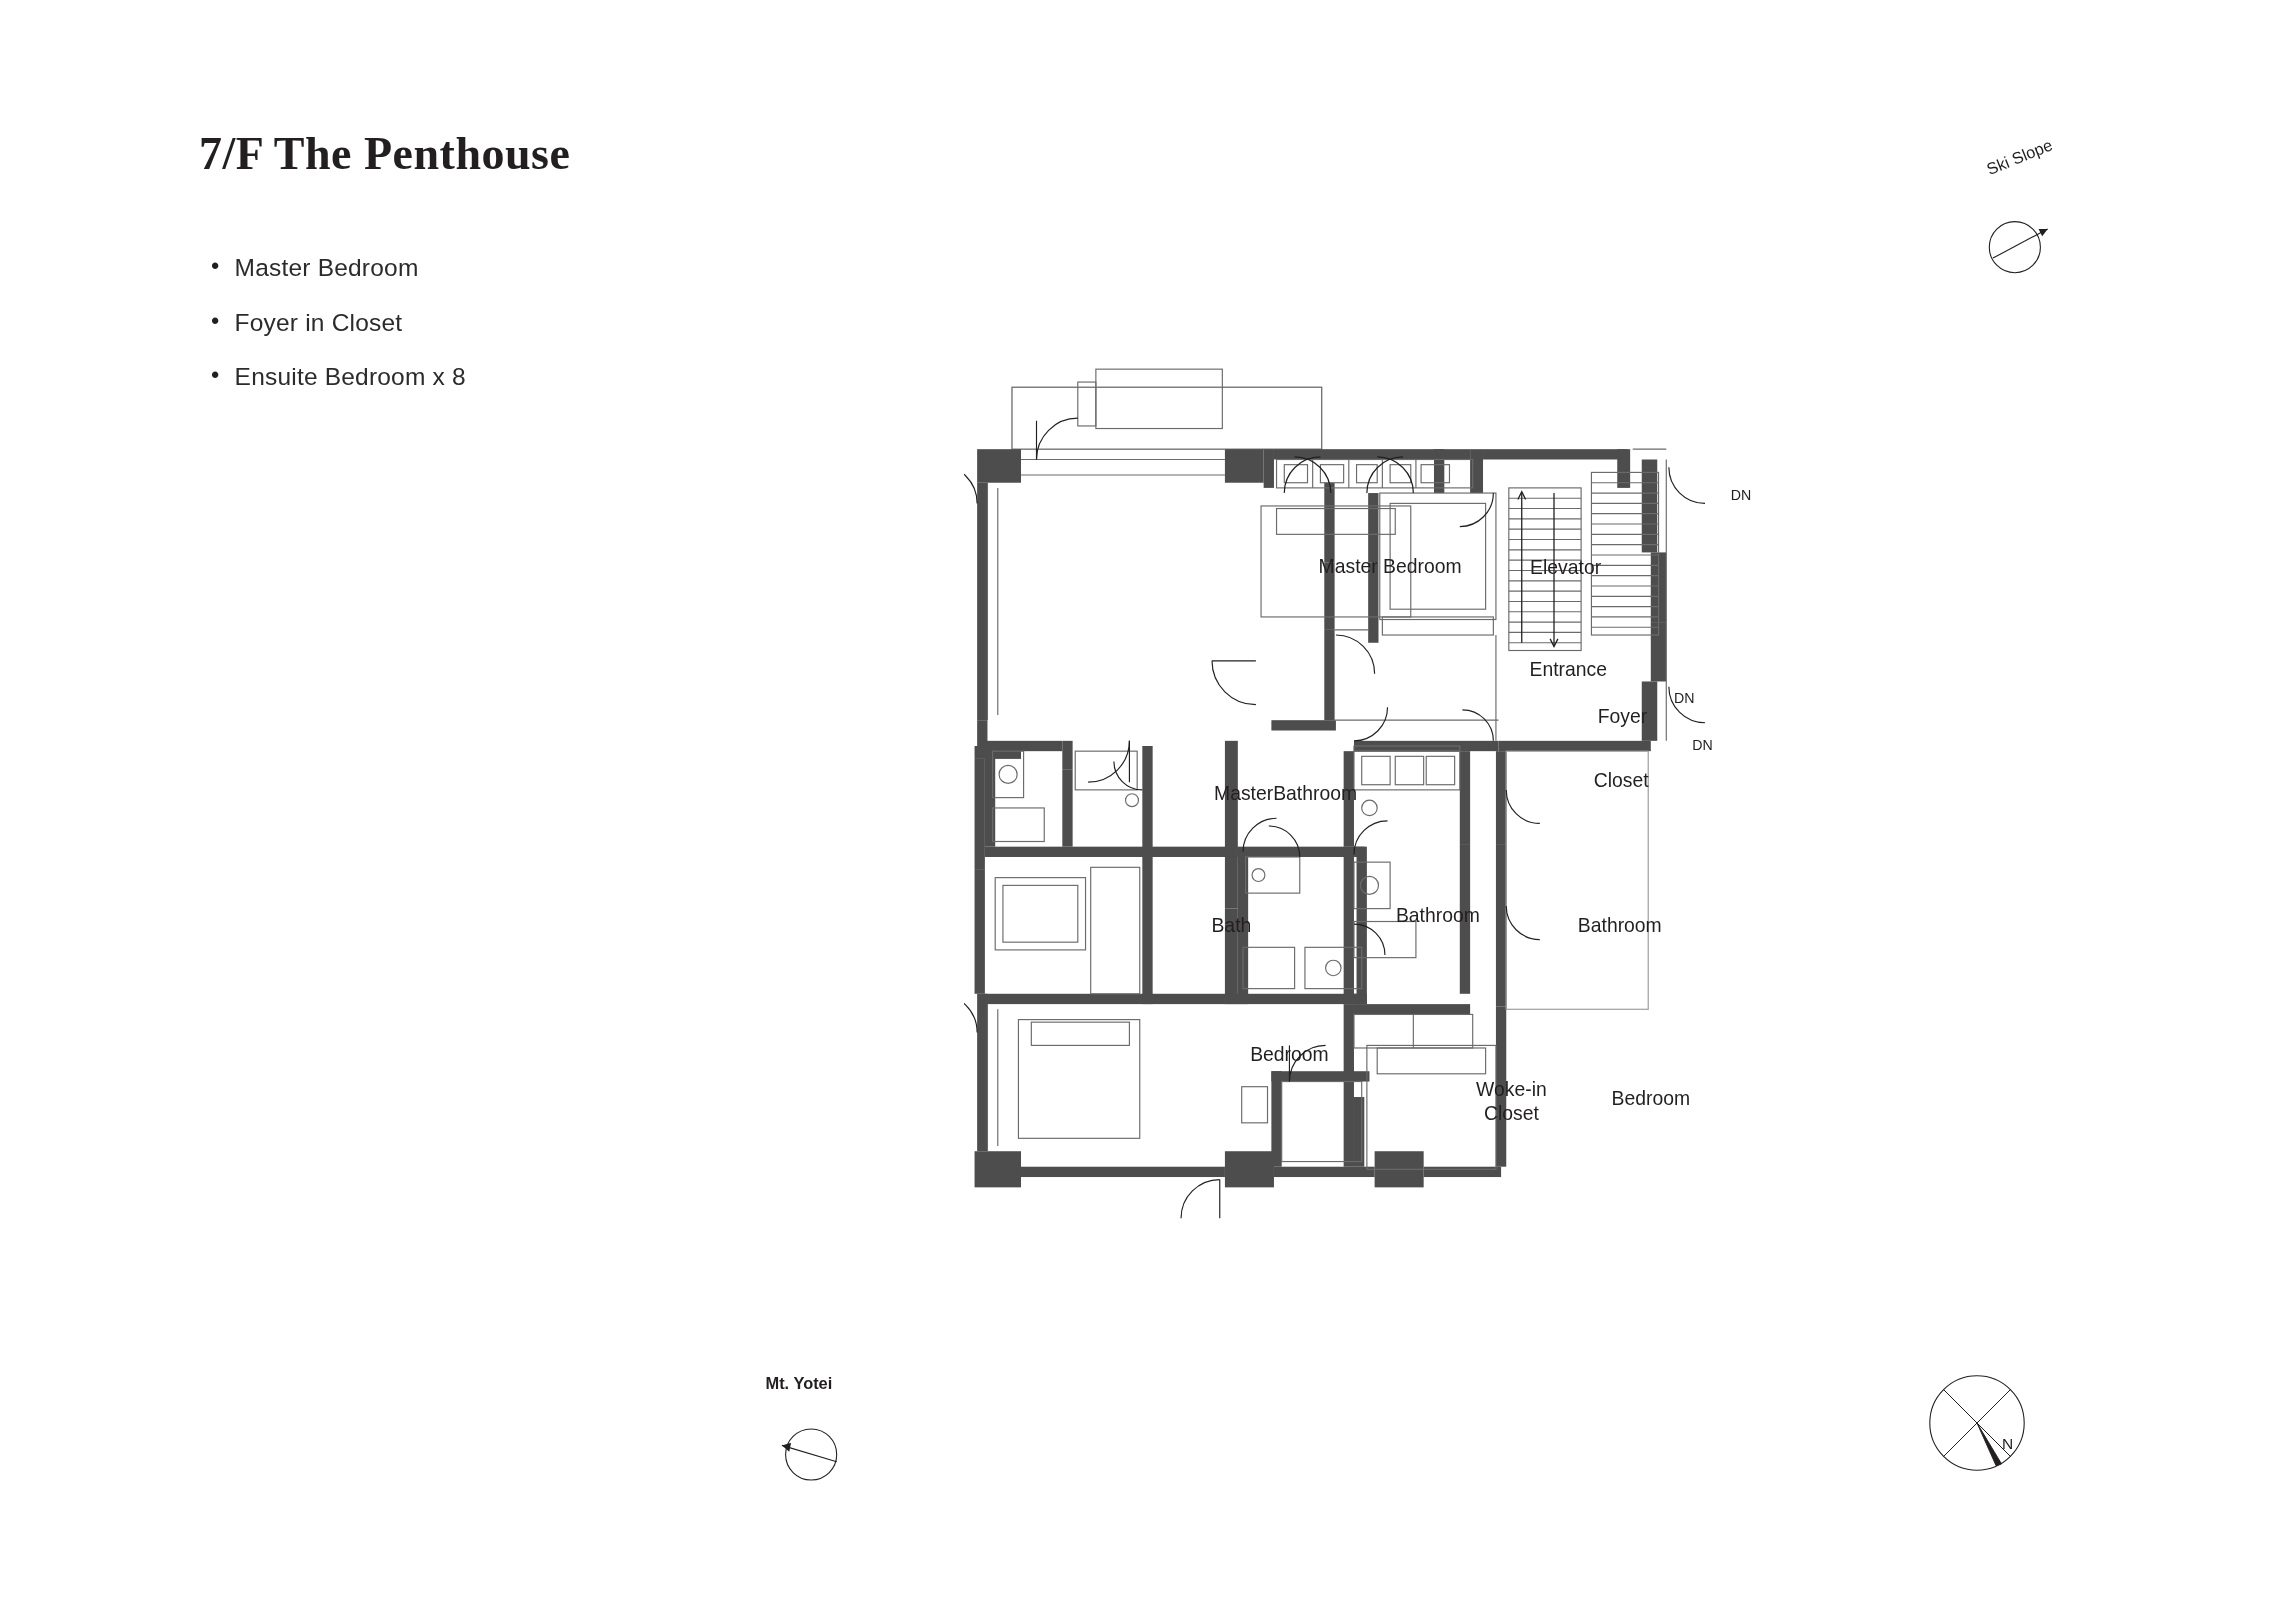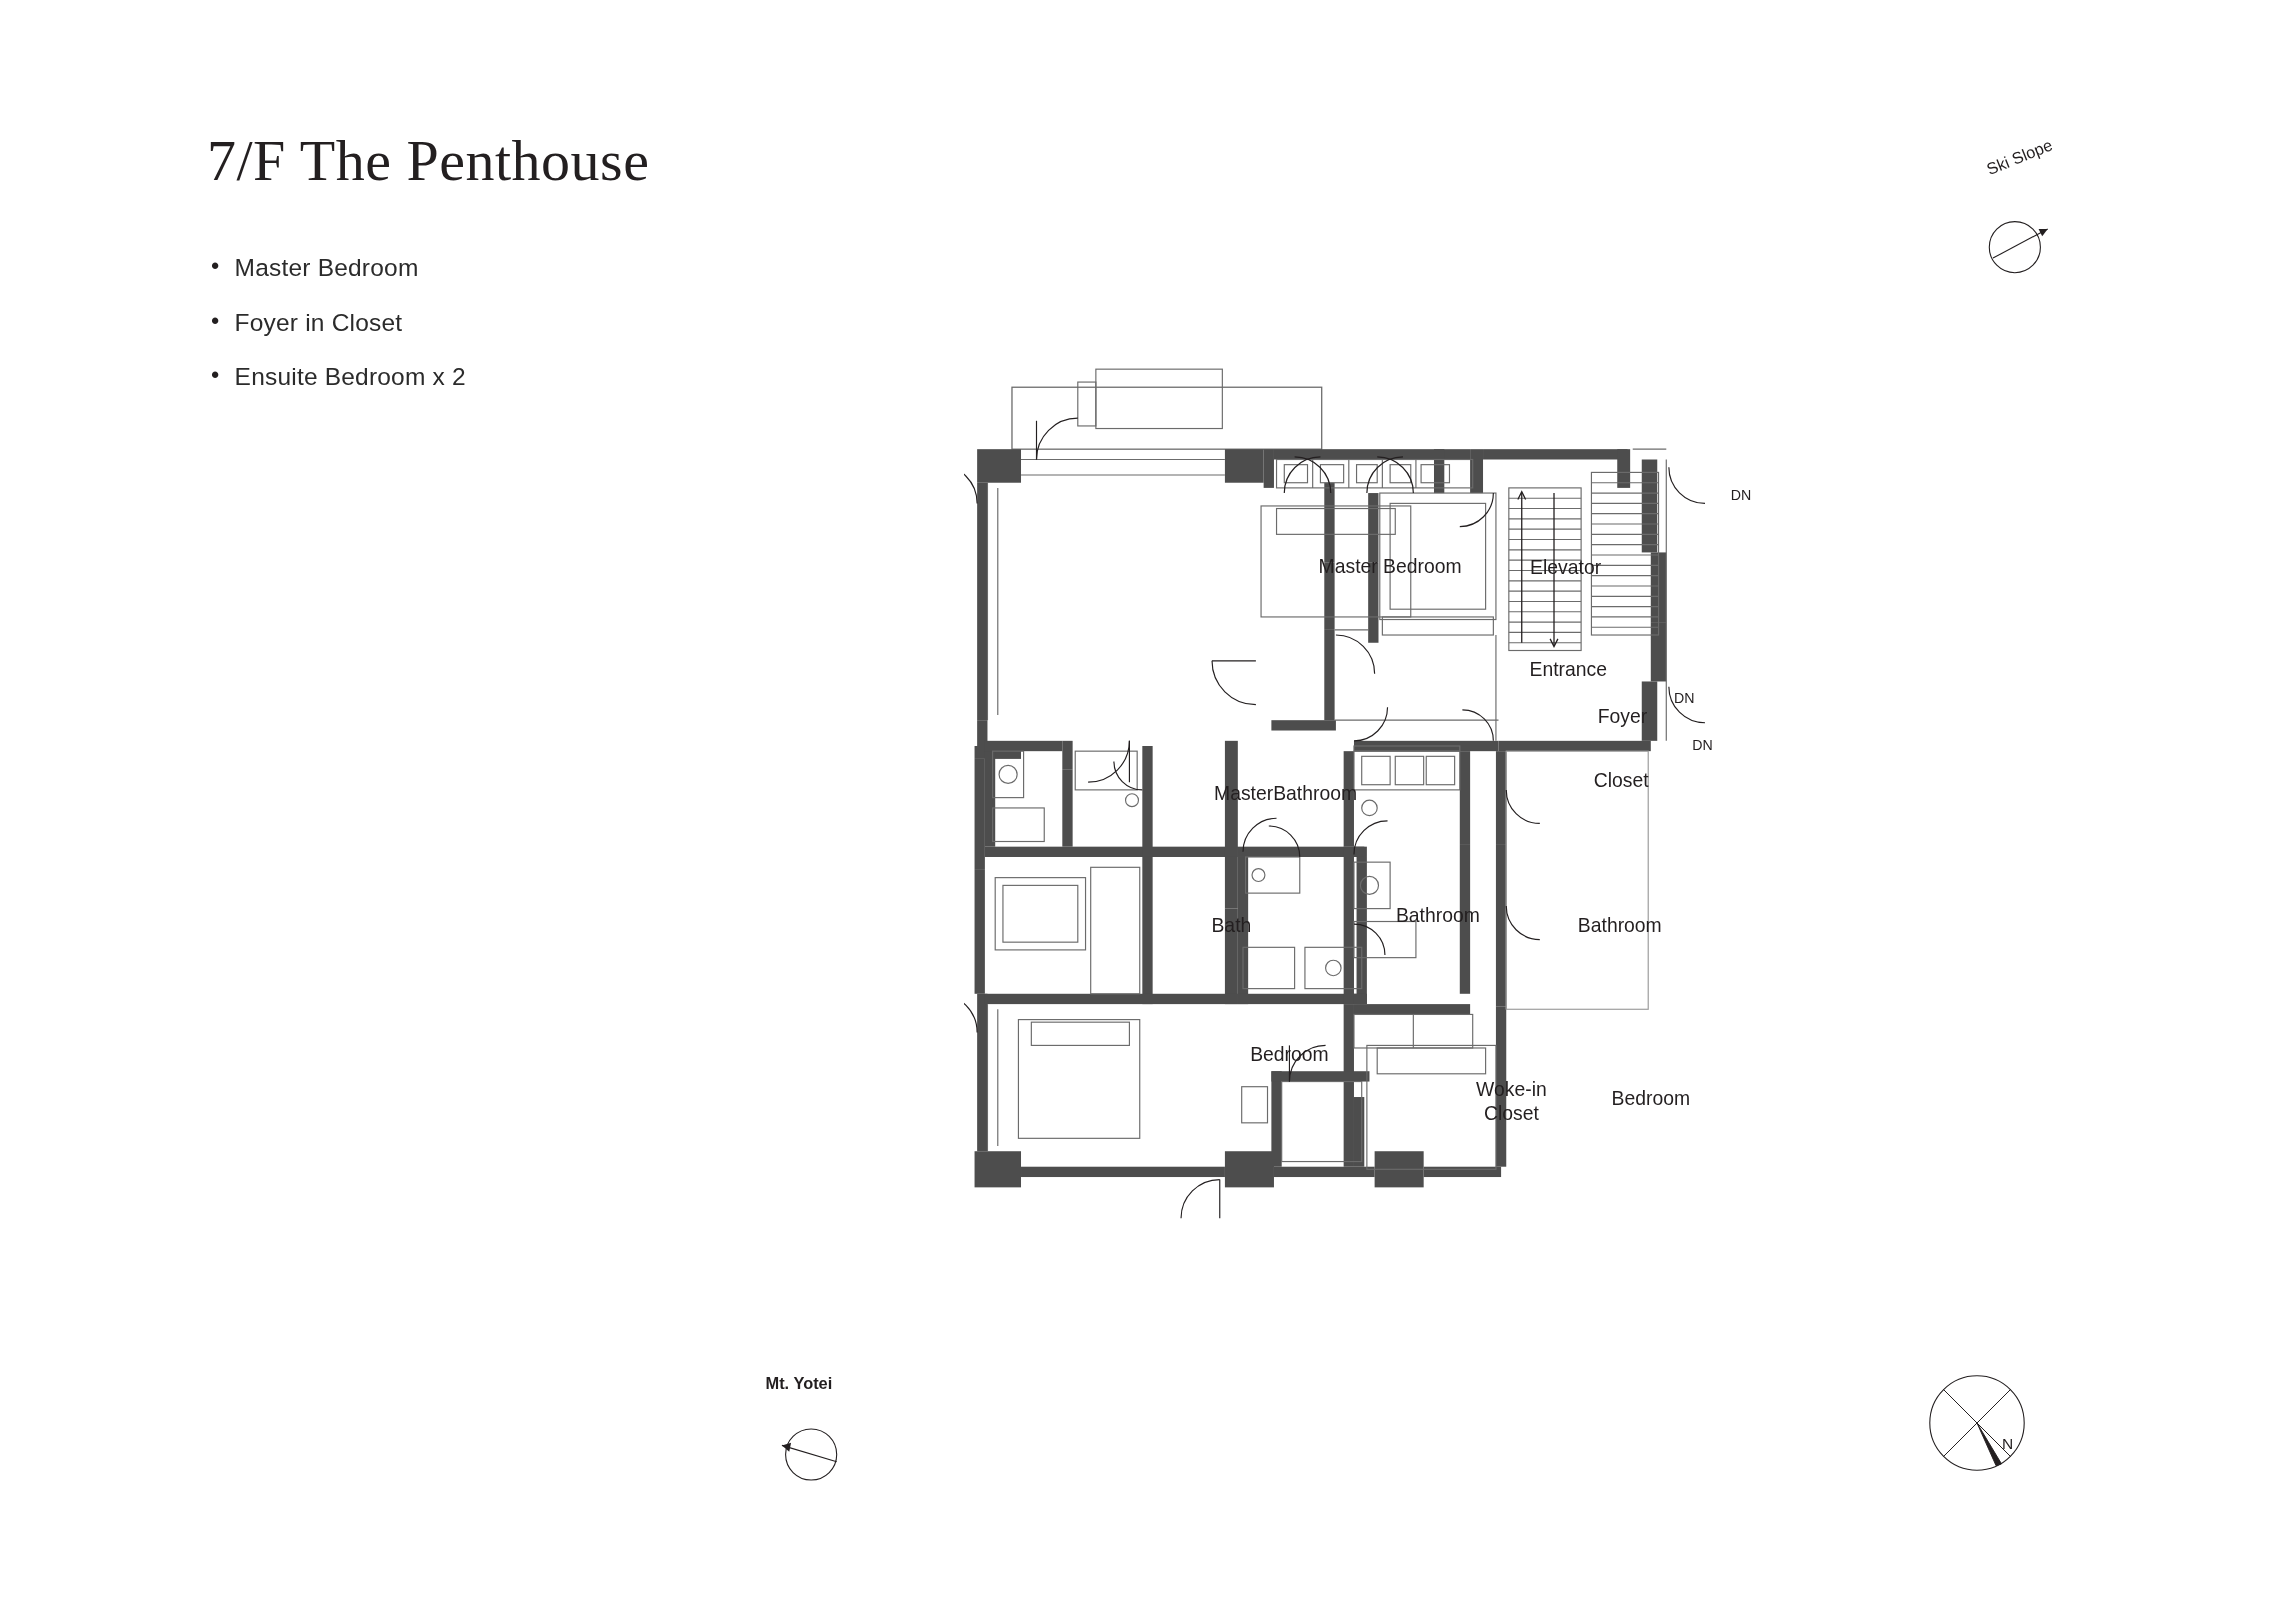--- a/index.html
+++ b/index.html
@@ -12,25 +12,25 @@
     height: 1620px;
     position: relative;
     font-family: "Liberation Sans", sans-serif;
     color: #231f20;
     overflow: hidden;
   }
 
   
   #title {
     position: absolute;
-    left: 207px;
+    left: 199px;
     top: 127px;
     font-family: "Liberation Serif", serif;
-    font-size: 58px;
-    font-weight: 400;
+    font-size: 46px;
+    font-weight: 700;
     letter-spacing: 0.5px;
     white-space: nowrap;
   }
   #bullets {
     position: absolute;
     left: 211px;
     top: 253px;
     width: 564px;
   }
   .bullet-row {
@@ -111,21 +111,21 @@
   <div class="bullet-row">
     <span class="bullet-dot">•</span>
     <span class="bullet-label">Master Bedroom</span>
   </div>
   <div class="bullet-row">
     <span class="bullet-dot">•</span>
     <span class="bullet-label">Foyer in Closet</span>
   </div>
   <div class="bullet-row">
     <span class="bullet-dot">•</span>
-    <span class="bullet-label">Ensuite Bedroom x 2</span>
+    <span class="bullet-label">Ensuite Bedroom x 8</span>
   </div>
 </div>
 
 <div id="plan">
 <svg width="909" height="955" viewBox="0 0 700 740" xmlns="http://www.w3.org/2000/svg">
   <g stroke="#231f20" fill="none" stroke-width="1">
 
     <rect x="35" y="18" width="240" height="48" stroke="#6b6b6b" stroke-width="1"></rect>
     <rect x="398" y="228" width="118" height="250" stroke="#ffffff" stroke-width="0"></rect>
 

